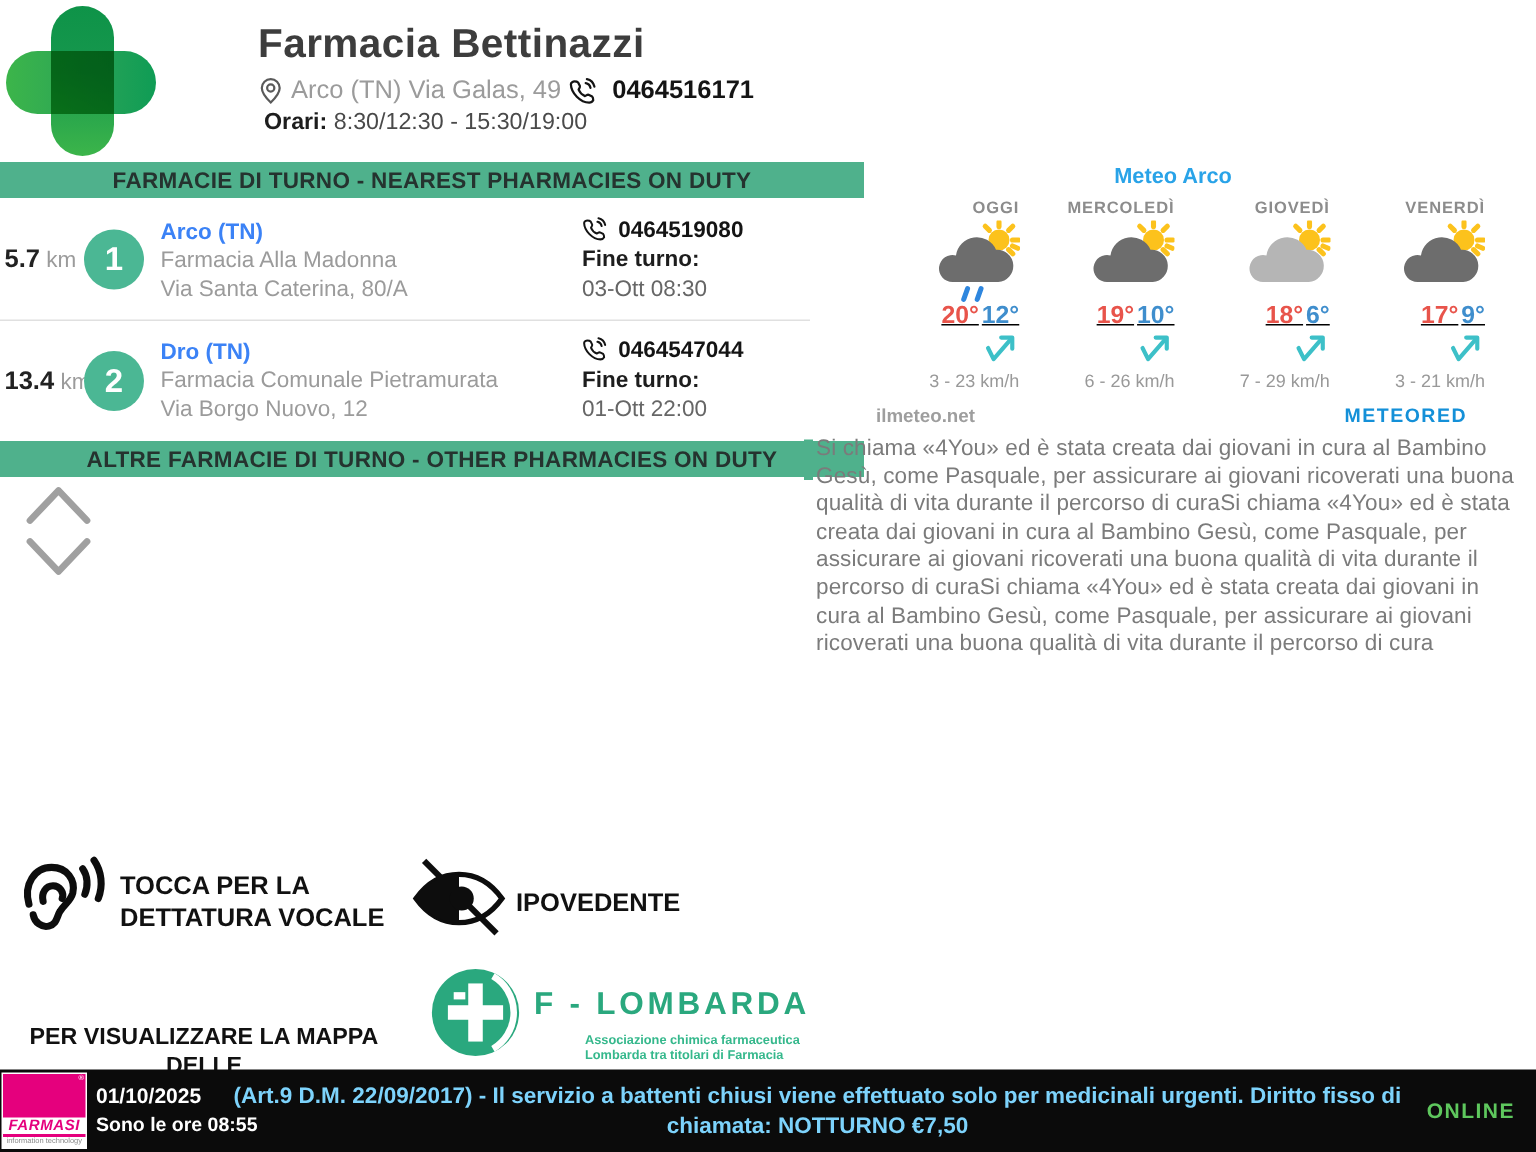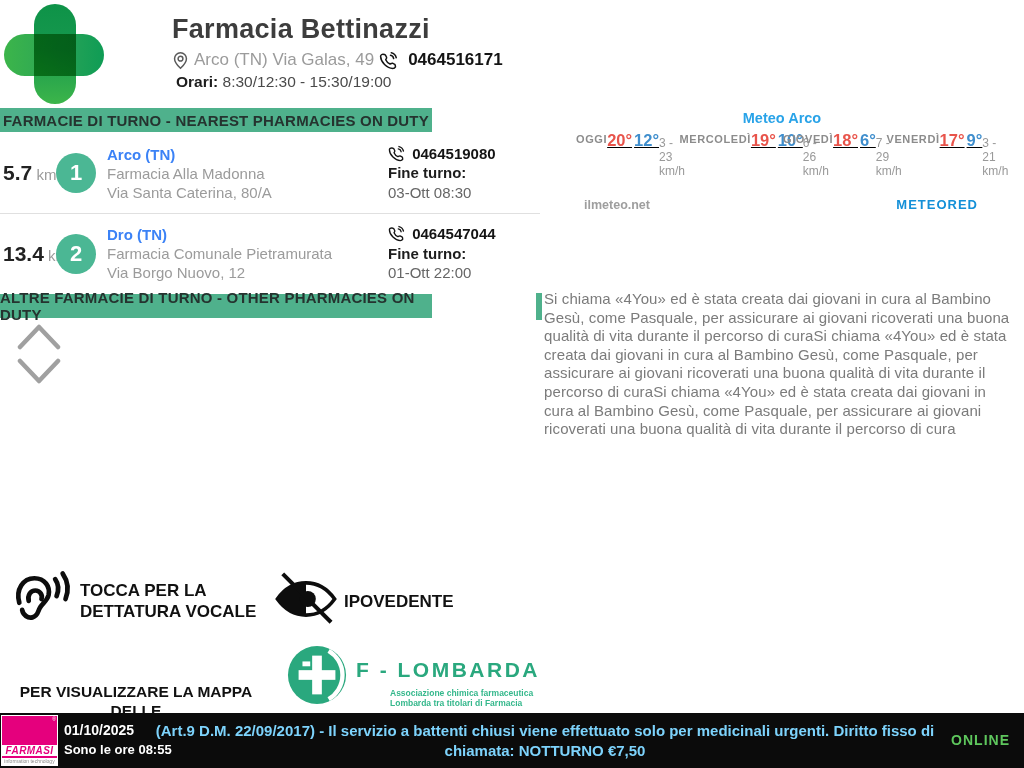--- a/index.html
+++ b/index.html
@@ -15,45 +15,45 @@
   .cross-h { position:absolute; left:0; top:30px; width:100px; height:42px; border-radius:22px;
     background:linear-gradient(90deg,#3cb54a 0%,#2aa457 55%,#0f9c55 100%); mix-blend-mode:multiply; }
   #header-text { left:172px; top:14px; }
   .ph-title { font-size:27px; font-weight:bold; color:#3d3d3d; letter-spacing:.3px; }
   .info-line { margin-top:5px; font-size:17px; color:#9b9b9b; display:flex; align-items:center; gap:5px; }
   .info-line .phone-num { color:#141414; font-weight:bold; margin-left:2px; }
   .hours-line { margin-top:3px; font-size:15.5px; color:#4a4a4a; padding-left:4px; }
   .hours-line b { color:#1d1d1d; }
 
   
-  .banner { left:0; width:432px; height:24px; background:#4fb18c; color:#25332f;
+  .banner { left:0; width:576px; height:24px; background:#4fb18c; color:#25332f;
     font-weight:bold; font-size:15px; display:flex; align-items:center; justify-content:center; letter-spacing:.2px; }
   #banner1 { top:108px; } #banner2 { top:294px; }
   #entries { left:0; top:133px; width:540px; }
   .entry { height:80px; display:flex; align-items:center; }
   .entry + .entry { border-top:1px solid #e0e0e0; }
   .dist { width:52px; padding-left:3px; font-size:15px; color:#9b9b9b; white-space:nowrap; }
-  .dist b { color:#222; font-size:21px; }
+  .dist b { color:#222; font-size:17px; }
   .numcircle { width:40px; height:40px; border-radius:50%; background:#4bb794; color:#fff;
     font-size:22px; font-weight:bold; display:flex; align-items:center; justify-content:center; flex:0 0 40px; margin-left:4px; }
   .etext { flex:1; padding-left:11px; line-height:19px; font-size:15px; color:#9b9b9b; }
   .etext .town { color:#3b82f6; font-weight:bold; }
   .ephone { width:152px; line-height:19.5px; font-size:15px; color:#666; }
   .ephone .pnum { color:#141414; font-weight:bold; }
   .ephone .fine { color:#1d1d1d; font-weight:bold; }
   .picon { display:inline-block; vertical-align:-3px; margin-right:3px; }
 
   #scroll-arrows { left:16px; top:322px; width:46px; }
   #scroll-arrows svg { display:block; margin-bottom:8px; }
 
   
   #weather { left:540px; top:110px; width:484px; }
   .w-title { text-align:center; font-size:14.5px; font-weight:bold; color:#29a3e8; margin-bottom:7px; }
   .w-row { display:flex; padding:0 34px 0 36px; }
-  .w-day { width:25%; display:flex; flex-direction:row; align-items:flex-start; }
+  .w-day { width:25%; display:flex; flex-direction:column; align-items:flex-end; }
   .w-label { font-size:11px; font-weight:bold; color:#8c8c8c; letter-spacing:.6px; margin-bottom:2px; }
   .w-temps { font-size:16.5px; font-weight:bold; margin-top:-2px;text-decoration:underline; }
   .w-hi { color:#e8544b; } .w-lo { color:#3f8ecd; margin-left:2px; }
   .w-wind { font-size:12px; color:#999; margin-top:3px; }
   .w-foot { display:flex; justify-content:space-between; padding:8px 46px 0 44px; align-items:center; }
   .w-src-l { font-size:12.5px; font-weight:bold; color:#9e9e9e; }
   .w-src-r { font-size:13px; font-weight:bold; color:#1490d8; letter-spacing:1px; }
 
   
   #news { left:536px; top:290px; width:482px; }

